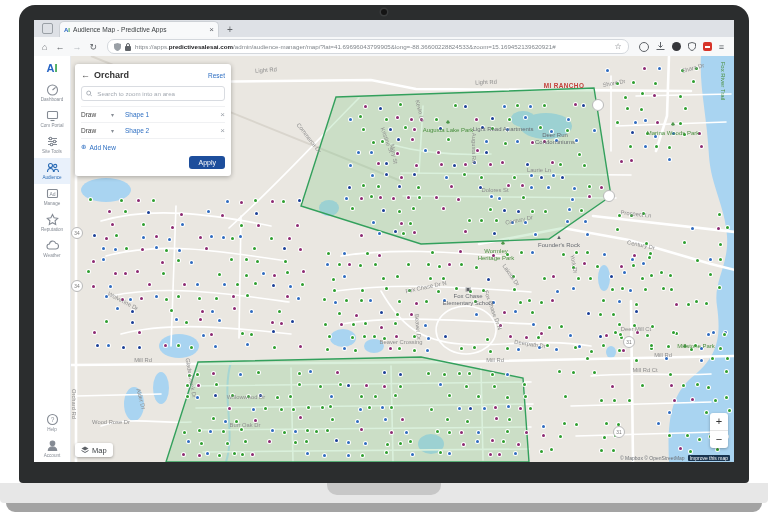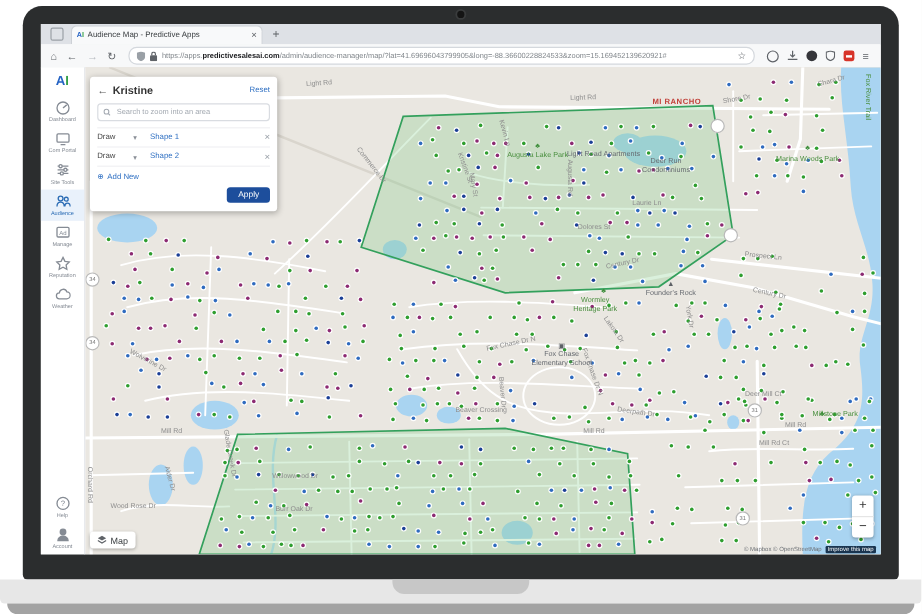--- a/index.html
+++ b/index.html
@@ -1016,21 +1016,21 @@
             <span class="shield" style="left: 6px; top: 230px;">34</span>
             <span class="shield" style="left: 558px; top: 286px;">31</span>
             <span class="shield" style="left: 548px; top: 376px;">31</span>
             <span class="shield" style="left: 527px; top: 49px;"></span>
             <span class="shield" style="left: 538px; top: 140px;"></span>
           </div>
 
         <div class="panel">
           <div class="phead">
             <span class="pback">←</span>
-            <span class="ptitle">Kristine</span>
+            <span class="ptitle">Orchard</span>
             <span class="preset">Reset</span>
           </div>
           <div class="psearch">
             <svg width="7" height="7" viewBox="0 0 7 7">
                 <circle cx="3" cy="3" r="2.2" fill="none" stroke="#a3a9b1"></circle>
                 <path d="M4.7 4.7L6.5 6.5" stroke="#a3a9b1"></path>
               </svg>
             <input placeholder="Search to zoom into an area" style="">
           </div>
           <div id="shape-rows">

